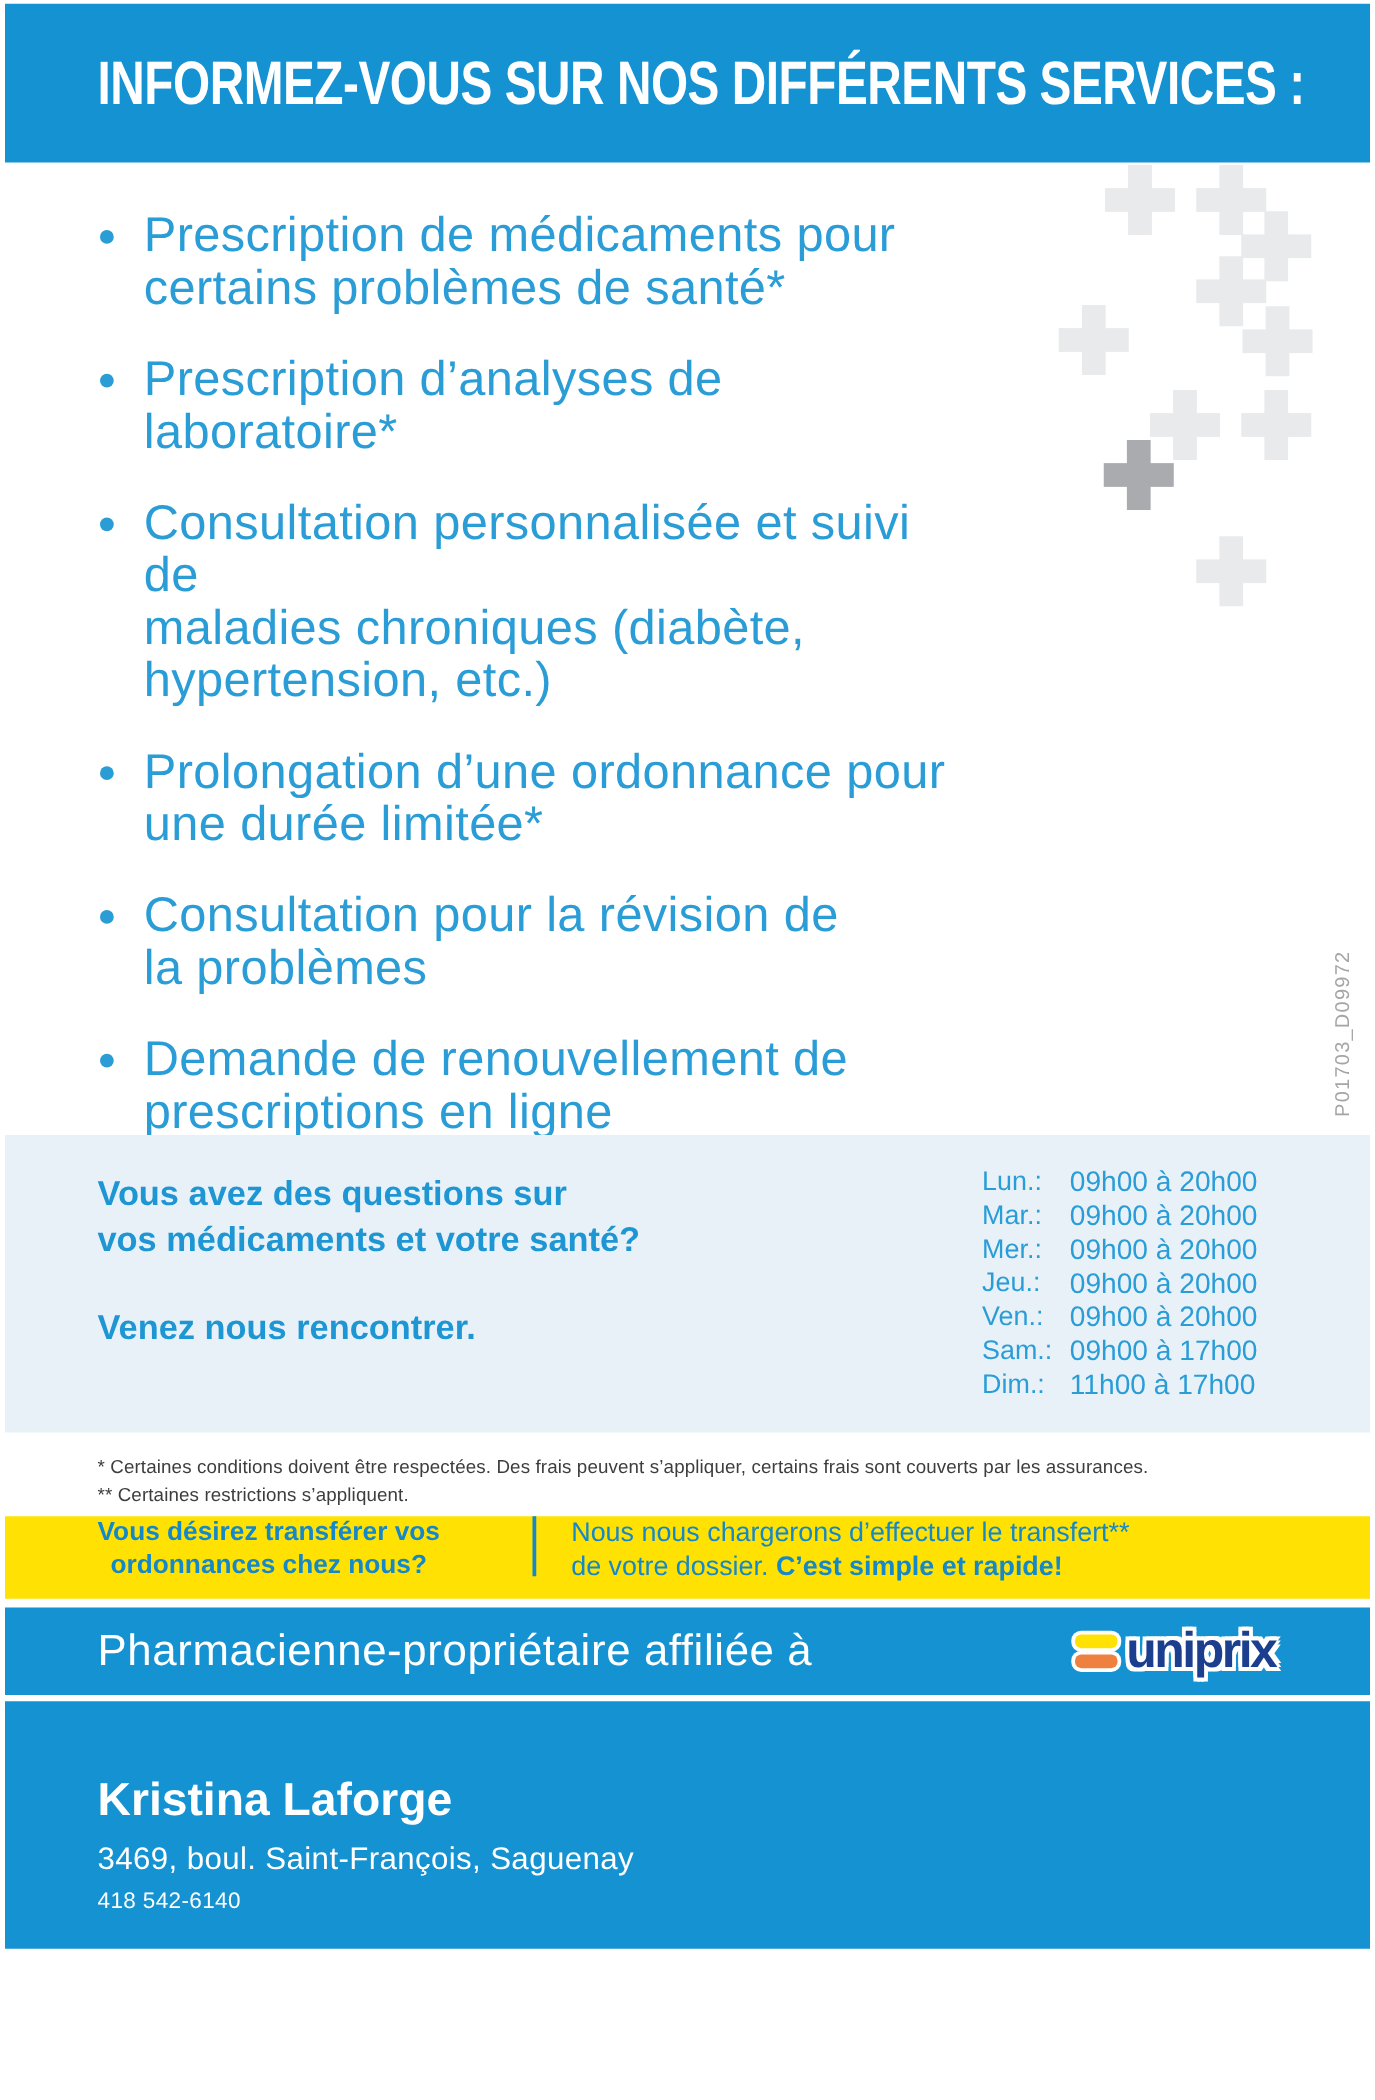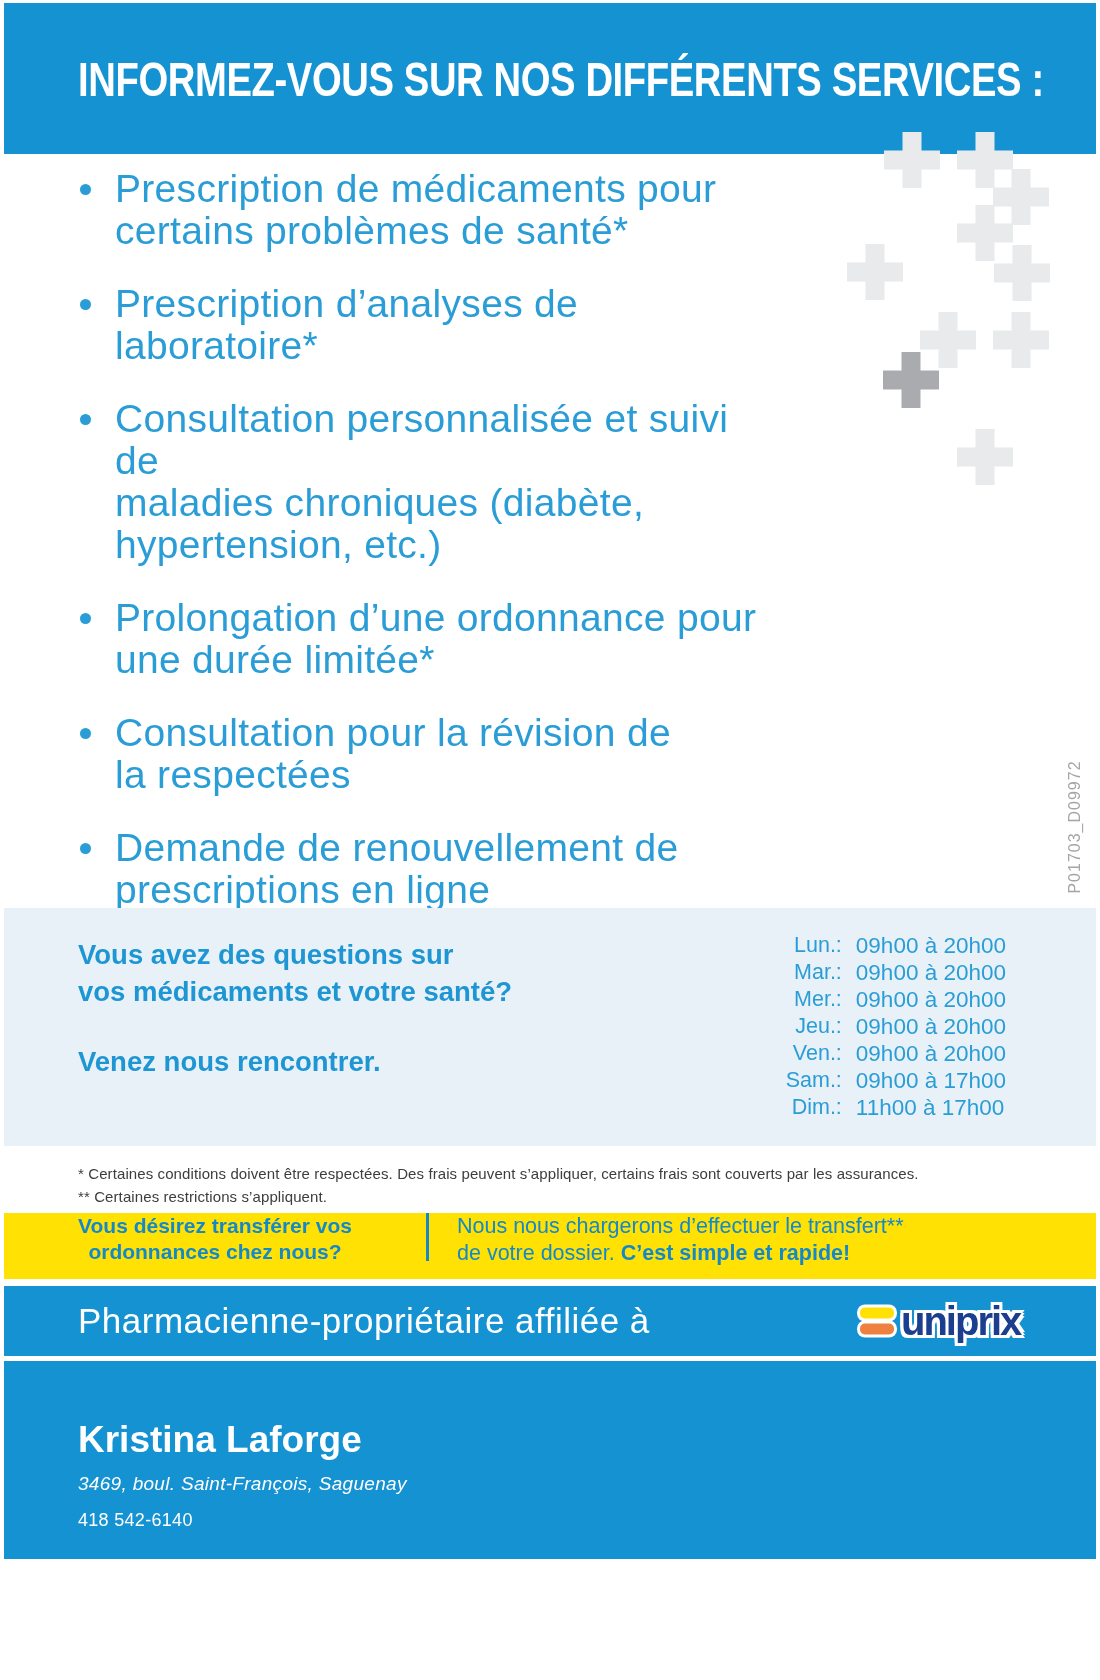--- a/index.html
+++ b/index.html
@@ -18,21 +18,21 @@
   }
   *{margin:0;padding:0;box-sizing:border-box;}
   html,body{width:1100px;height:1680px;}
   body{
     position:relative;background:#fff;overflow:hidden;
     font-family:"Liberation Sans","DejaVu Sans",sans-serif;
   }
 
   
   .header{
-    position:absolute;left:4px;right:4px;top:3px;height:151px;
+    position:absolute;left:4px;right:4px;top:3px;height:127px;
     background:var(--blue);
   }
   .header-title{
     position:absolute;left:74px;top:50%;transform:translateY(-50%);
     color:#fff;font-size:49px;font-weight:bold;white-space:nowrap;
   }
   .header-title span{
     display:inline-block;transform:scaleX(0.78);transform-origin:left center;
     letter-spacing:-0.5px;
   }
@@ -79,21 +79,21 @@
   }
   .info-cta{
     position:absolute;left:74px;top:138px;
     color:#1e96d4;font-size:27.5px;font-weight:bold;
   }
   .hours{
     position:absolute;right:90px;top:24px;
     display:grid;grid-template-columns:auto auto;column-gap:14px;
     color:var(--text-blue);font-size:21.5px;line-height:27px;
   }
-  .hours .day{text-align:right;}
+  .hours .day{text-align:left;}
   .hours .time{text-align:left;font-size:22.5px;}
 
   
   .footnotes{
     position:absolute;left:78px;top:1162px;
     color:var(--footnote);font-size:15px;line-height:23px;letter-spacing:0.1px;
   }
 
   
   .transfer{
@@ -133,21 +133,21 @@
     text-shadow:-3px -3px 0 #fff,3px -3px 0 #fff,-3px 3px 0 #fff,3px 3px 0 #fff,
                 -3px 0 0 #fff,3px 0 0 #fff,0 -3px 0 #fff,0 3px 0 #fff;
   }
 
   
   .contact{
     position:absolute;left:4px;right:4px;top:1361px;height:198px;
     background:var(--blue);color:#fff;
   }
   .contact-name{position:absolute;left:74px;top:58px;font-size:37px;font-weight:bold;}
-  .contact-address{position:absolute;left:74px;top:112px;font-size:19px;letter-spacing:0.3px;font-style:italic;}
+  .contact-address{position:absolute;left:74px;top:112px;font-size:25px;letter-spacing:0.3px;}
   .contact-phone{position:absolute;left:74px;top:149px;font-size:18px;letter-spacing:0.3px;}
 
   
   .tagline{
     position:absolute;left:0;right:0;top:1586px;text-align:center;
     color:var(--tagline-blue);font-size:35px;line-height:45px;letter-spacing:0.5px;
   }
 </style>
 </head>
 <body>
@@ -175,21 +175,21 @@
     <span><span>Consultation personnalisée et suivi de</span><br><span>maladies chroniques (diabète,</span><br><span>hypertension, etc.)</span></span>
   </div>
 
   <div class="service-item">
     <span class="service-dot"></span>
     <span><span>Prolongation d’une ordonnance pour</span><br><span>une durée limitée*</span></span>
   </div>
 
   <div class="service-item">
     <span class="service-dot"></span>
-    <span><span>Consultation pour la révision de</span><br><span>la respectées</span></span>
+    <span><span>Consultation pour la révision de</span><br><span>la problèmes</span></span>
   </div>
 
   <div class="service-item">
     <span class="service-dot"></span>
     <span><span>Demande de renouvellement de</span><br><span>prescriptions en ligne</span></span>
   </div>
 
 </div>
 
 <div>

